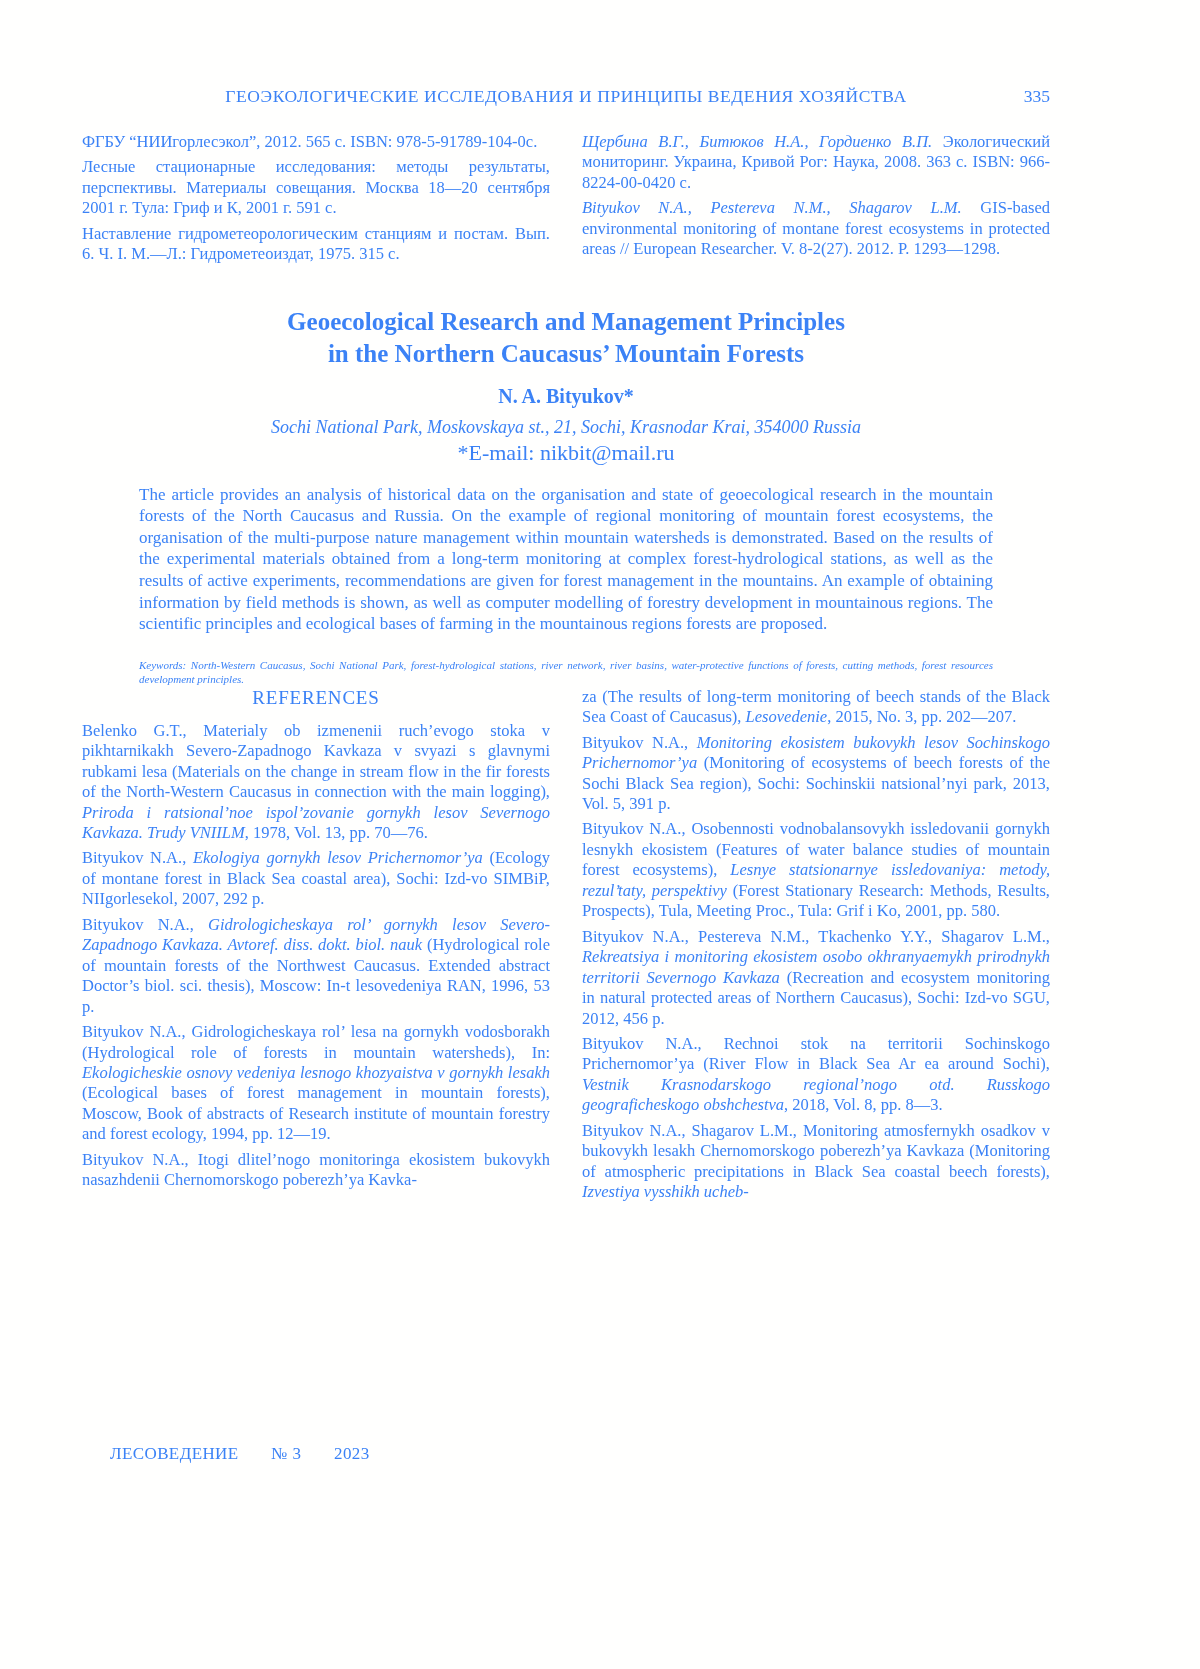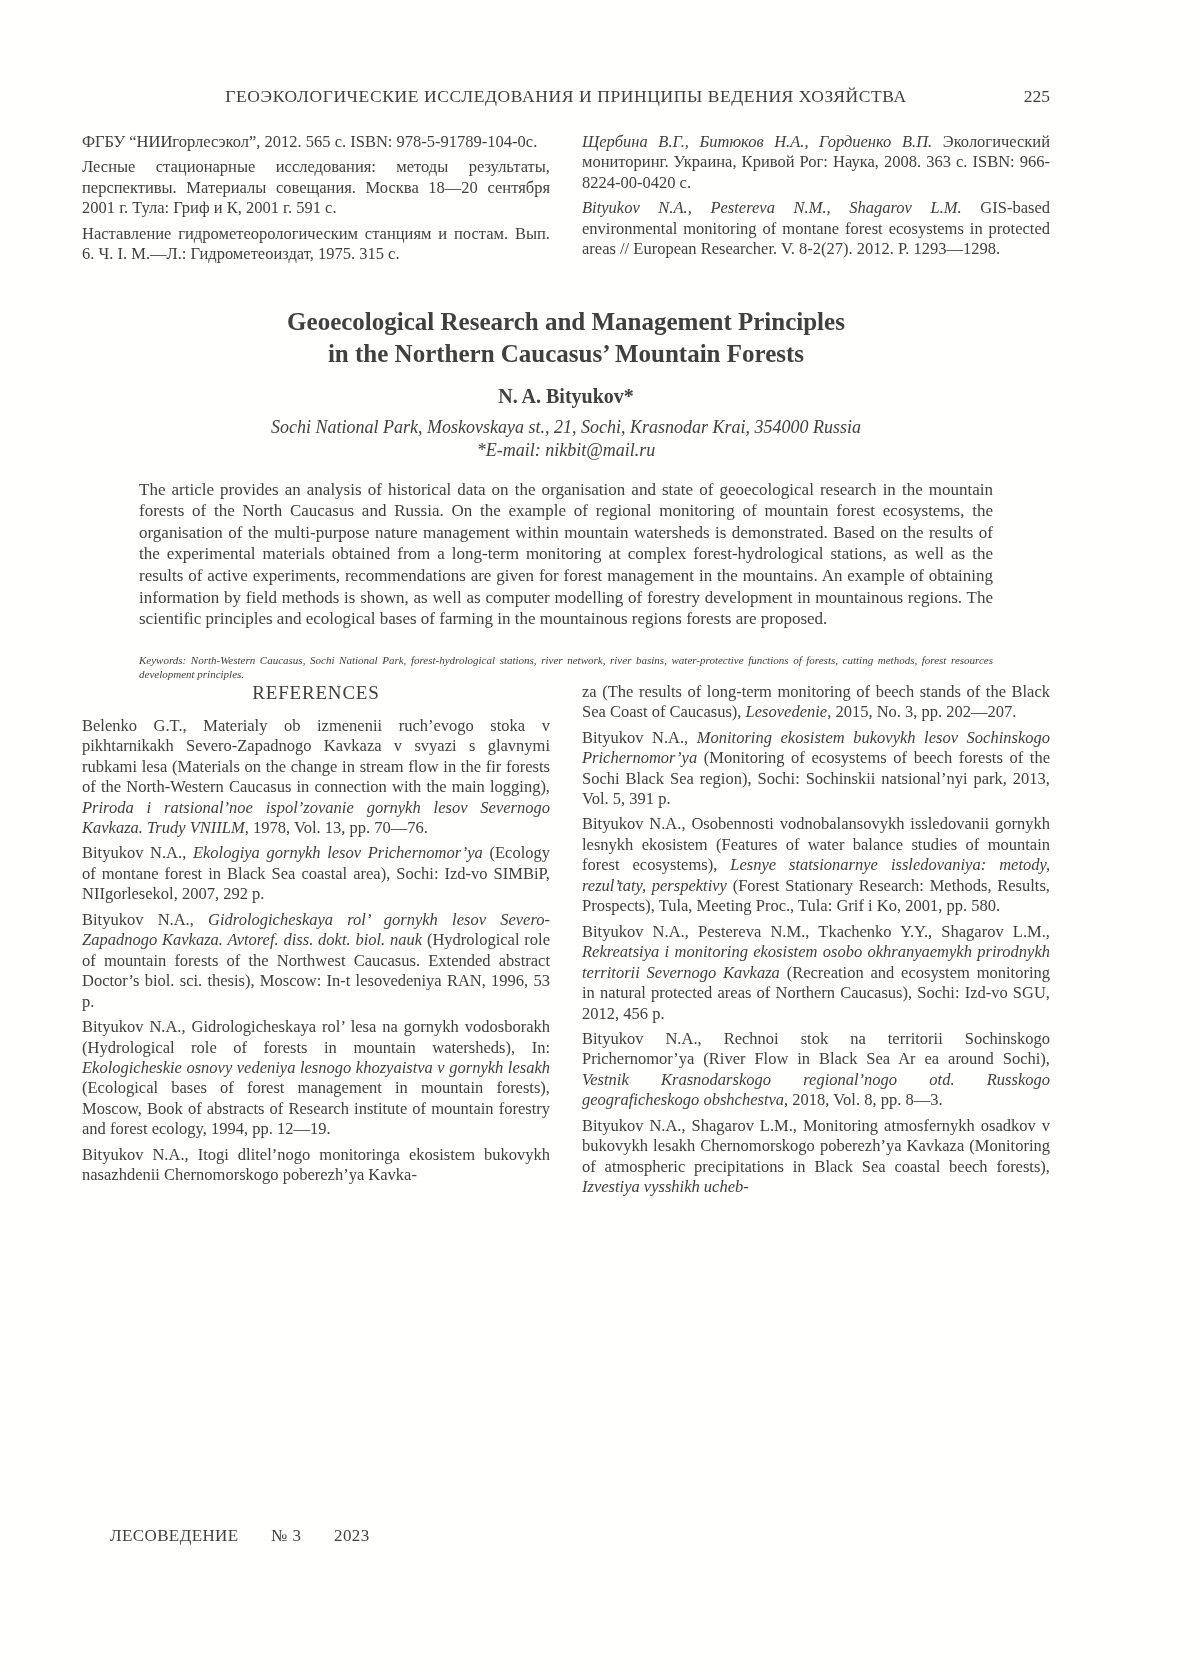--- a/index.html
+++ b/index.html
@@ -4,21 +4,21 @@
 <title>335</title>
 <style>
   * { box-sizing: border-box; }
   html, body { margin: 0; padding: 0; background: #ffffff; }
   .page {
     position: relative;
     width: 1200px;
     height: 1669px;
     margin: 0 auto;
     background: #fffffe;
-    color: #404040;
+    color: #3b82f6;
     font-family: "Liberation Serif", "DejaVu Serif", serif;
     padding: 86px 150px 0 82px;
     overflow: hidden;
   }
   
   .running-head {
     position: relative;
     text-align: center;
     font-size: 17.5px;
     letter-spacing: 0.6px;
@@ -47,21 +47,21 @@
   
   .title-block { text-align: center; margin-top: 36px; }
   .art-title {
     margin: 0;
     font-size: 25px;
     font-weight: bold;
     line-height: 1.3;
   }
   .art-author { font-size: 20px; font-weight: bold; margin-top: 14px; }
   .art-affil  { font-size: 18px; font-style: italic; margin-top: 9px; }
-  .art-email  { font-size: 18px; font-style: italic; margin-top: 2px; }
+  .art-email  { font-size: 22px; margin-top: 2px; }
   
   .abstract {
     margin: 18px 57px 0 57px;
     font-size: 17px;
     line-height: 1.27;
     text-align: justify;
   }
   .keywords {
     margin: 24px 57px 0 57px;
     font-size: 11px;
@@ -75,39 +75,39 @@
     margin: 0 0 12px 0;
     font-size: 19px;
     font-weight: normal;
     letter-spacing: 0.8px;
     text-align: center;
   }
   
   .footer {
     position: absolute;
     left: 110px;
-    top: 1524px;
+    top: 1442px;
     font-size: 17px;
     letter-spacing: 0.4px;
     background: #fffffe;
     padding: 2px 10px 2px 0;
     z-index: 2;
     font-family: Liberation Serif, serif;
   }
   .footer span { margin-right: 28px; }
   .footer span:last-child { margin-right: 0; }
 </style>
 </head>
 <body>
 
 <div class="page">
 
   <header class="running-head">
     <span class="running-title">ГЕОЭКОЛОГИЧЕСКИЕ ИССЛЕДОВАНИЯ И ПРИНЦИПЫ ВЕДЕНИЯ ХОЗЯЙСТВА</span>
-    <span class="page-number">225</span>
+    <span class="page-number">335</span>
   </header>
 
   <section class="cols topcols">
     <div class="col" lang="ru">
       <p class="ref"><span>ФГБУ “НИИгорлесэкол”, 2012. 565 с. ISBN: 978-5-91789-104-0с.</span></p>
       <p class="ref"><span>Лесные стационарные исследования: методы результаты, перспективы. Материалы совещания. Москва 18—20 сентября 2001 г. Тула: Гриф и К, 2001 г. 591 с.</span></p>
       <p class="ref"><span>Наставление гидрометеорологическим станциям и постам. Вып. 6. Ч. I. М.—Л.: Гидрометеоиздат, 1975. 315 с.</span></p>
     </div>
     <div class="col" lang="ru">
       <p class="ref"><span class="it">Щербина В.Г., Битюков Н.А., Гордиенко В.П.</span><span> Экологический мониторинг. Украина, Кривой Рог: Наука, 2008. 363 с. ISBN: 966-8224-00-0420 с.</span></p>

